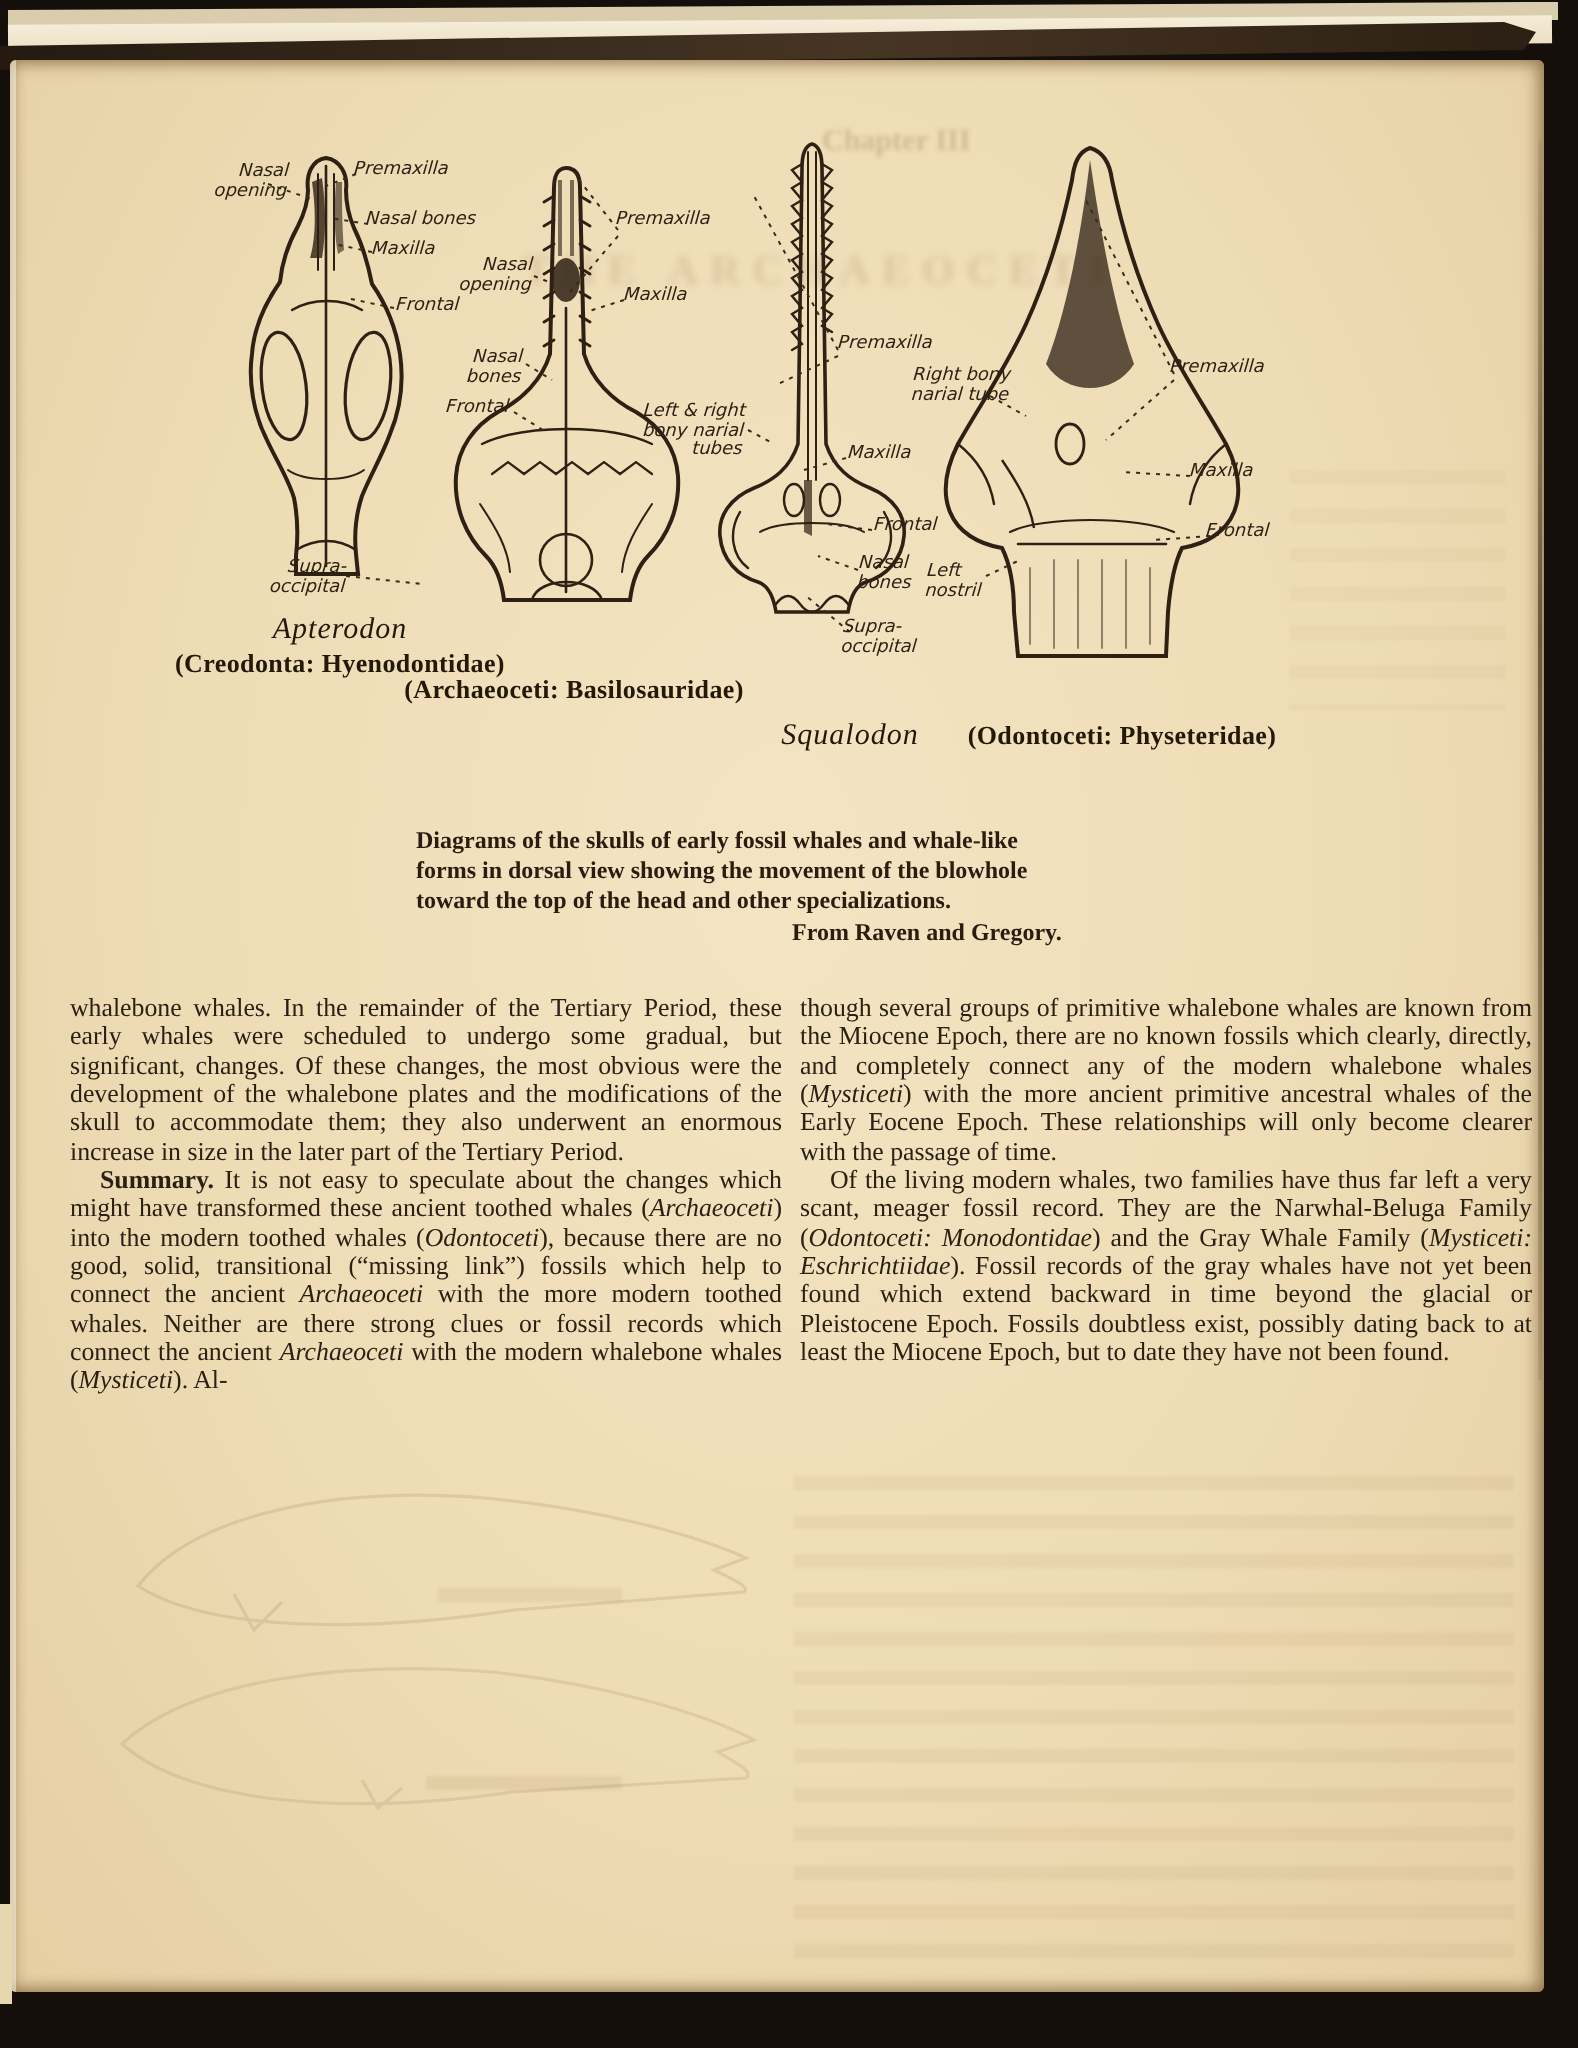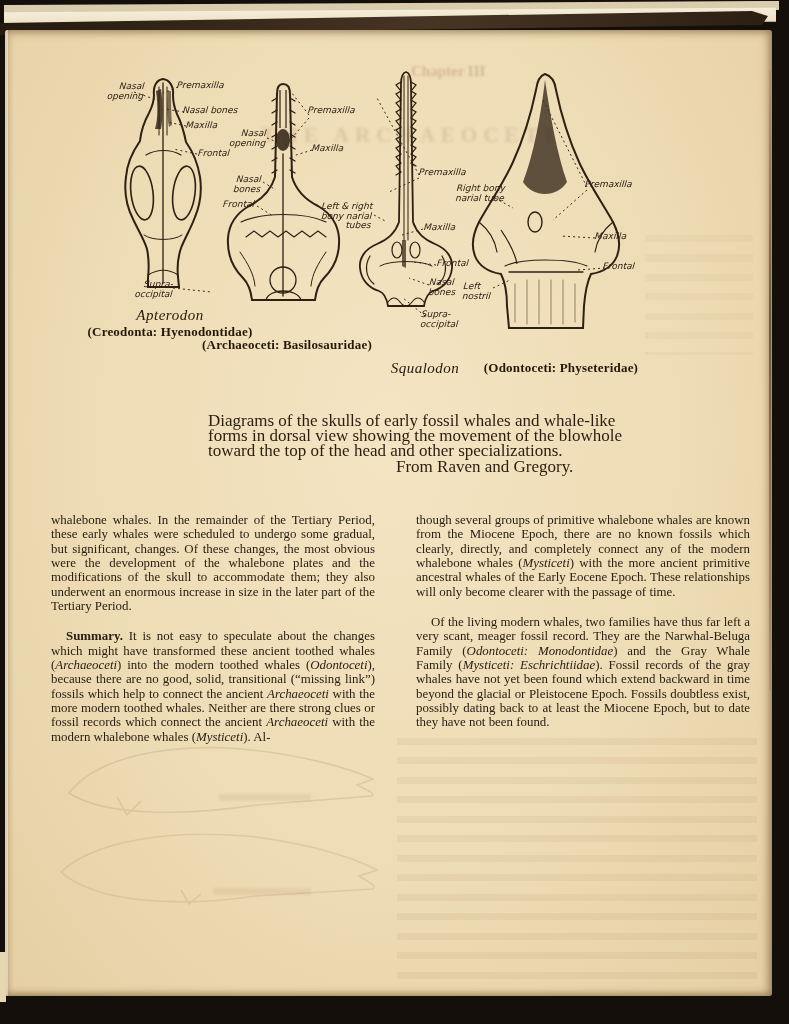--- a/index.html
+++ b/index.html
@@ -40,30 +40,30 @@
   .skull{position:absolute;}
   .sk-label{position:absolute;font-family:"DejaVu Sans",sans-serif;font-style:italic;
             font-size:9px;line-height:1.08;color:#2e2114;transform:skewX(-5deg);white-space:normal;}
   .r{text-align:right;}
   .leaders{position:absolute;left:0;top:0;pointer-events:none;}
 
   .species{position:absolute;text-align:center;color:#241809;}
   .species .nm{font-style:italic;font-weight:normal;font-size:15px;letter-spacing:.5px;}
   .species .cls{font-weight:bold;font-size:13px;letter-spacing:.2px;}
 
-  .fig-caption{position:absolute;left:203px;top:383px;width:424px;font-weight:normal;
-               font-size:17px;line-height:15.2px;color:#2a1d10;}
+  .fig-caption{position:absolute;left:203px;top:383px;width:424px;font-weight:bold;
+               font-size:12px;line-height:15.2px;color:#2a1d10;}
   .fig-caption .credit{display:block;padding-left:188px;}
 
   
   .col{position:absolute;top:467px;font-size:12.9px;line-height:14.35px;text-align:justify;
        color:#2b2014;}
   .col-left{left:30px;width:356px;}
   .col-right{left:395px;width:366px;}
-  .col p{margin:16px;}
+  .col p{margin:0;}
   .col p.indent{text-indent:15px;}
   .run-i{font-style:italic;}
   .run-b{font-weight:bold;}
 </style>
 </head>
 <body>
 
 <div class="photo">
 
   <div class="strip-a"></div>

